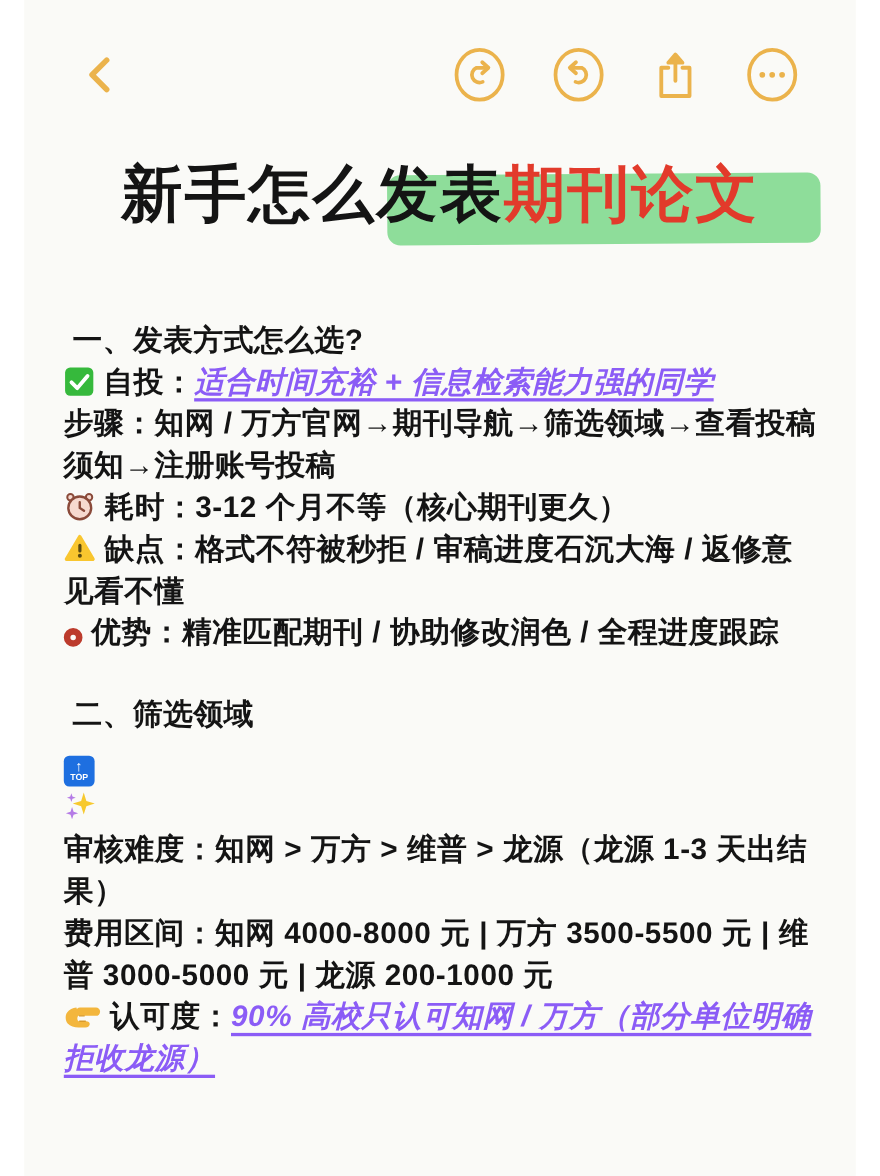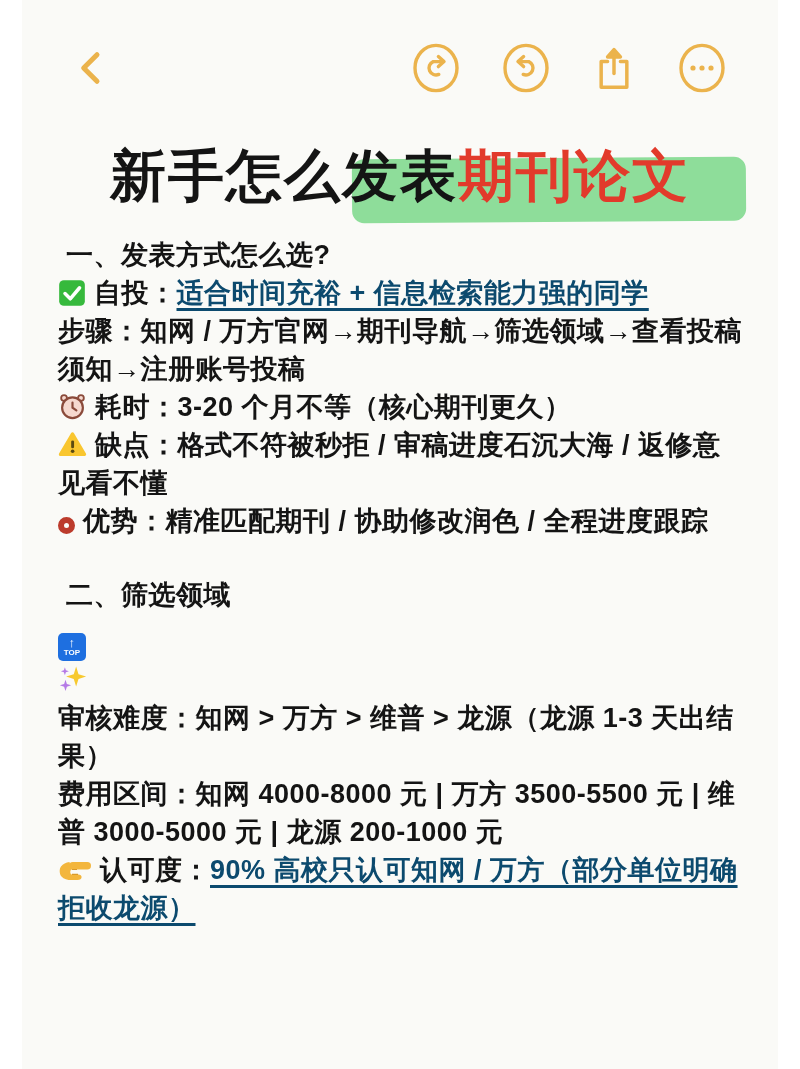--- a/index.html
+++ b/index.html
@@ -23,26 +23,26 @@
     font-size:56px; font-weight:900; letter-spacing:2px; line-height:100px;
   }
   .title .hl {
     position:absolute; left:330px; top:32px; width:394px; height:64px;
     background:#8EDD9A; border-radius:12px; transform:rotate(-0.4deg);
   }
   .title .txt { position:relative; z-index:1; }
   .title .t-red { color:#E23A2B; }
 
   
-  .content { padding:0 36px; }
+  .content { padding:0 36px; margin-top:54px; }
   .content p { margin:0; font-size:27px; line-height:38px; font-weight:700; letter-spacing:0.5px; }
   .sec-head { font-weight:900 !important; padding-left:8px; }
   .red-u {
-    color:#0c4a6e; text-decoration:underline;
-    text-decoration-thickness:2.5px; text-underline-offset:6px;
+    color:#8b5cf6; text-decoration:underline;
+    text-decoration-thickness:2.5px; text-underline-offset:6px;font-style:italic;
   }
   .mt-block { margin-top:26px !important; }
   .mt-sec { margin-top:36px !important; }
 
   
   .ic { display:inline-block; vertical-align:-5px; margin-right:8px; line-height:0; }
   .ic svg { display:inline-block; }
 
   .ring {
     display:inline-block; vertical-align:-4px; margin-right:8px;
@@ -122,21 +122,21 @@
     <p>步骤：知网 / 万方官网→期刊导航→筛选领域→查看投稿须知→注册账号投稿</p>
 
     <p>
       <span class="ic">
         <svg width="29" height="29" viewBox="0 0 24 24">
           <circle cx="5" cy="5" r="2.4" fill="#F6D9CF" stroke="#8A4A3A" stroke-width="1.5"></circle>
           <circle cx="19" cy="5" r="2.4" fill="#F6D9CF" stroke="#8A4A3A" stroke-width="1.5"></circle>
           <circle cx="12" cy="13" r="8.6" fill="#F6D9CF" stroke="#8A4A3A" stroke-width="1.8"></circle>
           <path d="M12 8.7 V13 L15.2 15.2" stroke="#8A4A3A" stroke-width="1.8" fill="none" stroke-linecap="round"></path>
         </svg>
-      </span><span>耗时：3-20 个月不等（核心期刊更久）</span>
+      </span><span>耗时：3-12 个月不等（核心期刊更久）</span>
     </p>
 
     <p>
       <span class="ic">
         <svg width="29" height="29" viewBox="0 0 24 24">
           <path d="M12 3.2 L22 20.2 H2 Z" fill="#F9C62F" stroke="#F9C62F" stroke-width="2.6" stroke-linejoin="round"></path>
           <rect x="10.9" y="8.6" width="2.4" height="6.6" rx="1.2" fill="#5B4A10"></rect>
           <circle cx="12.1" cy="17.6" r="1.5" fill="#5B4A10"></circle>
         </svg>
       </span><span>缺点：格式不符被秒拒 / 审稿进度石沉大海 / 返修意见看不懂</span>

